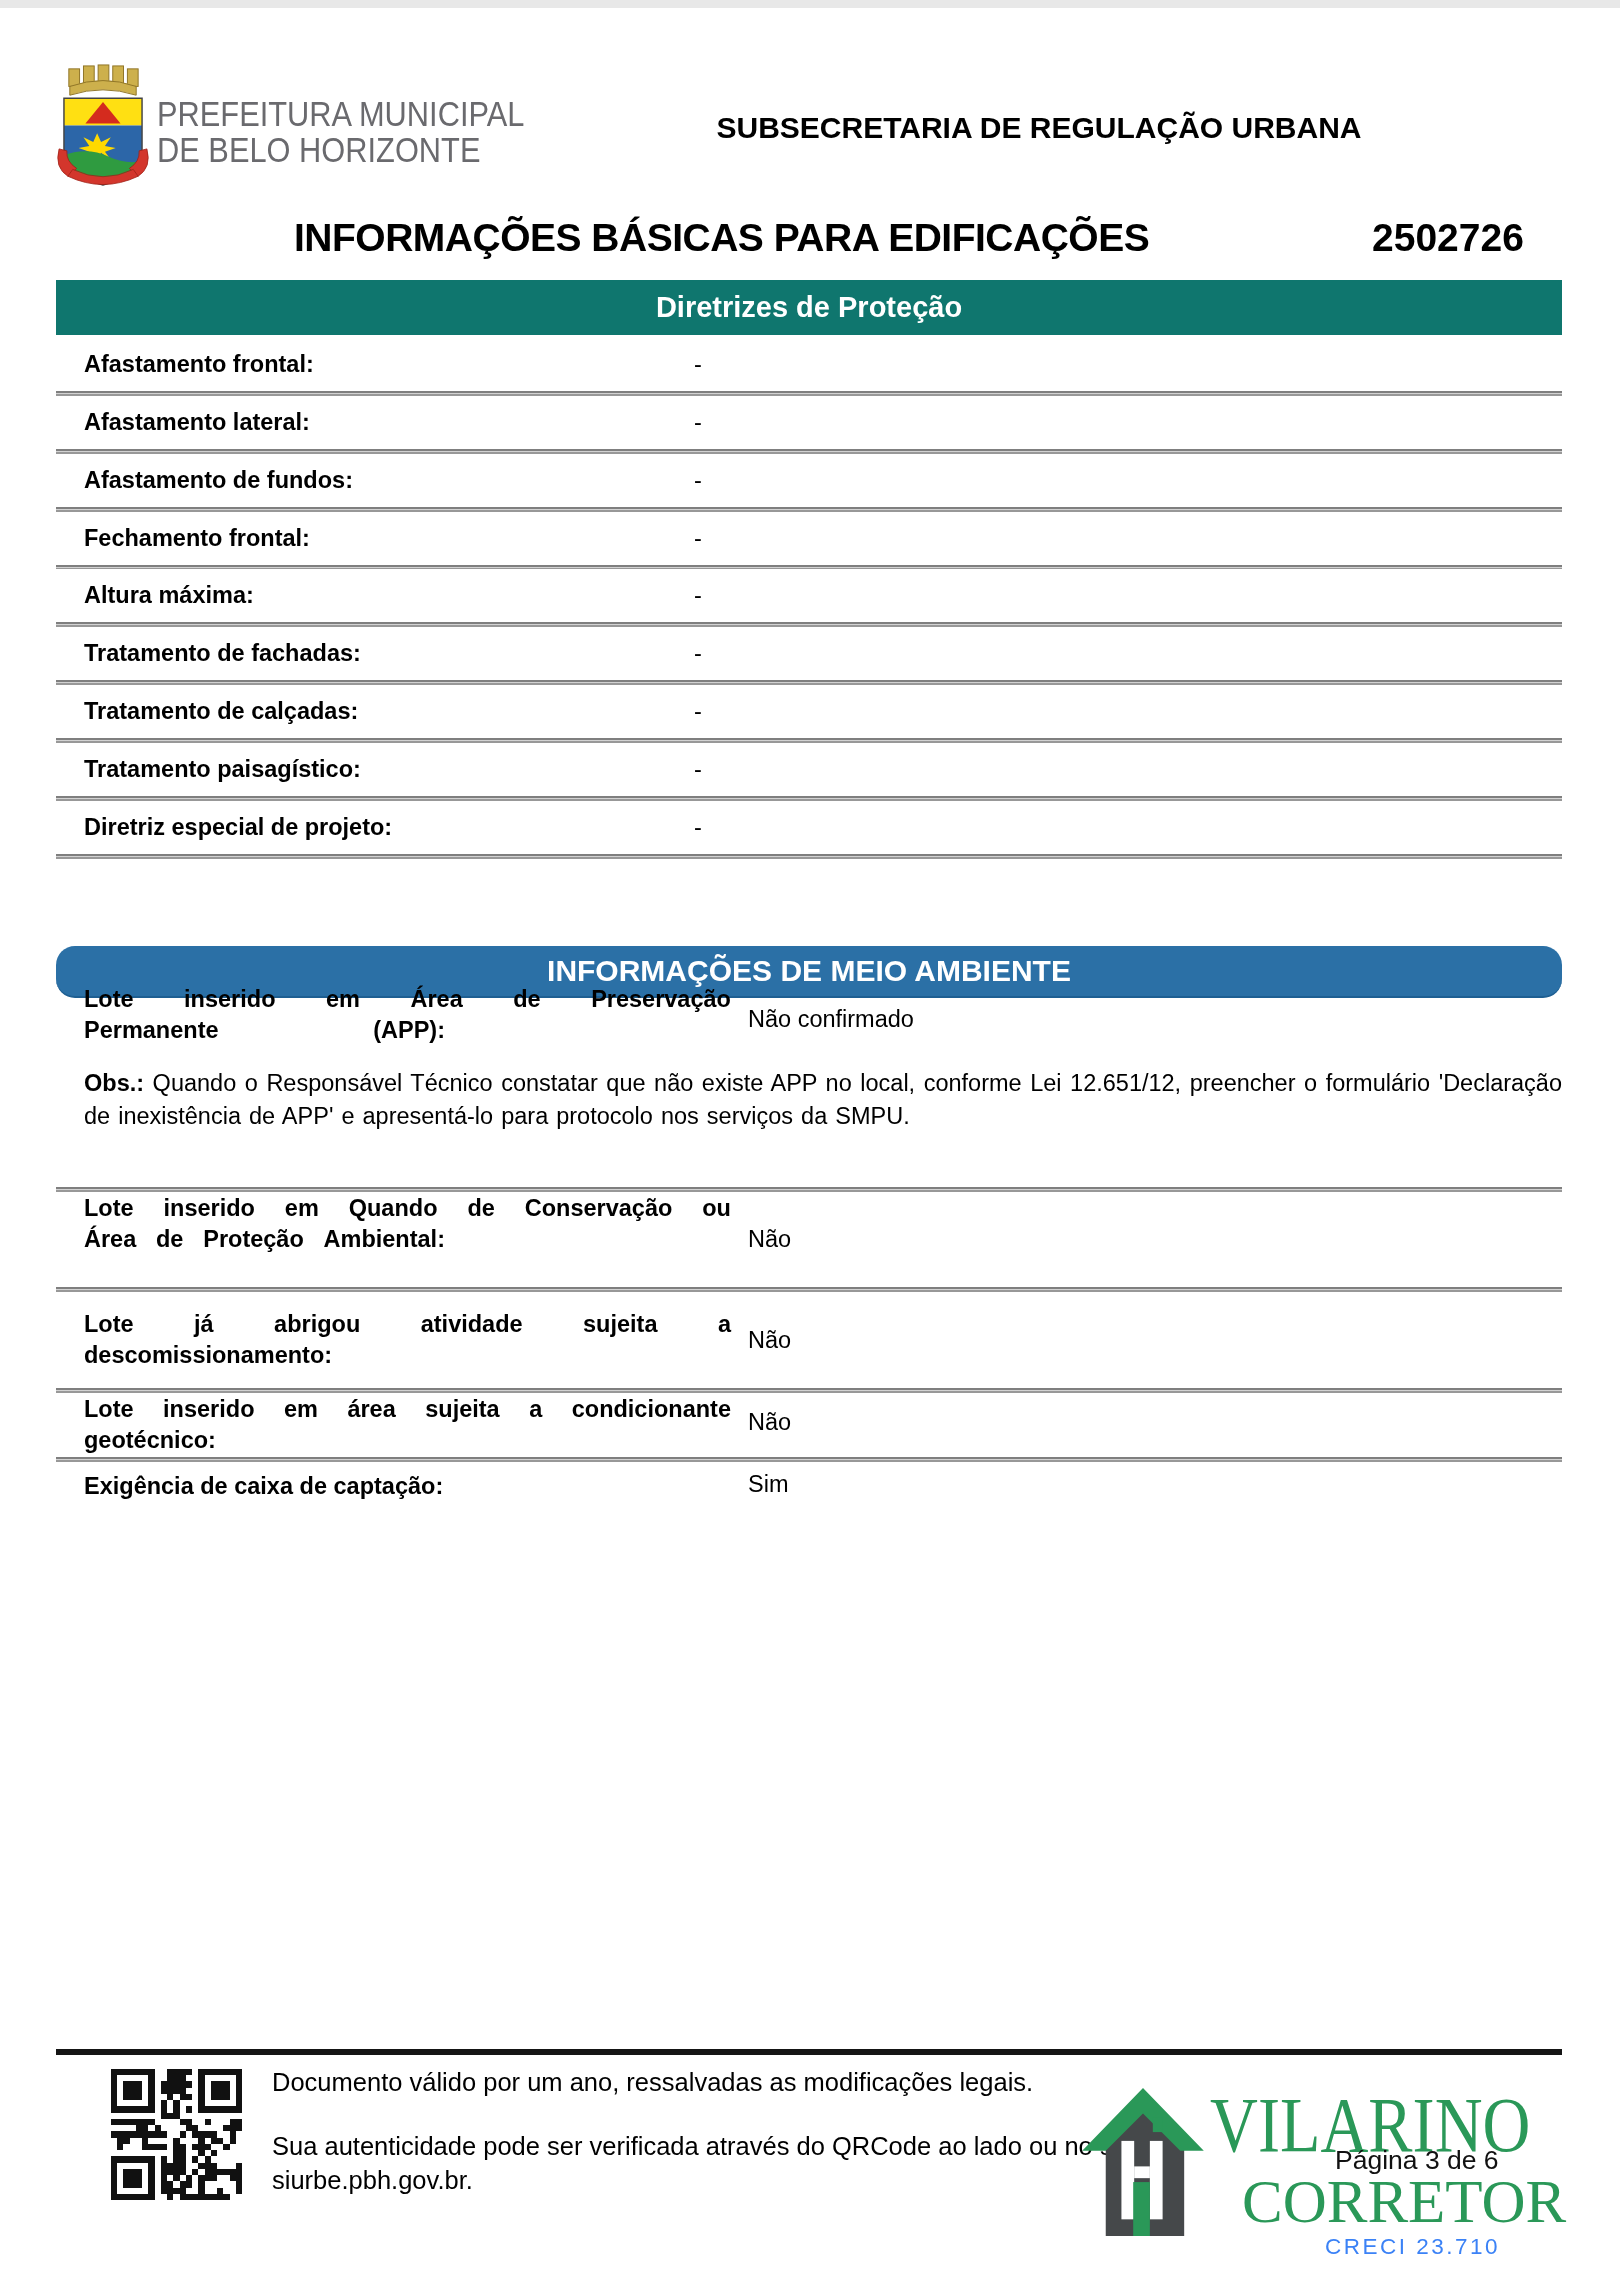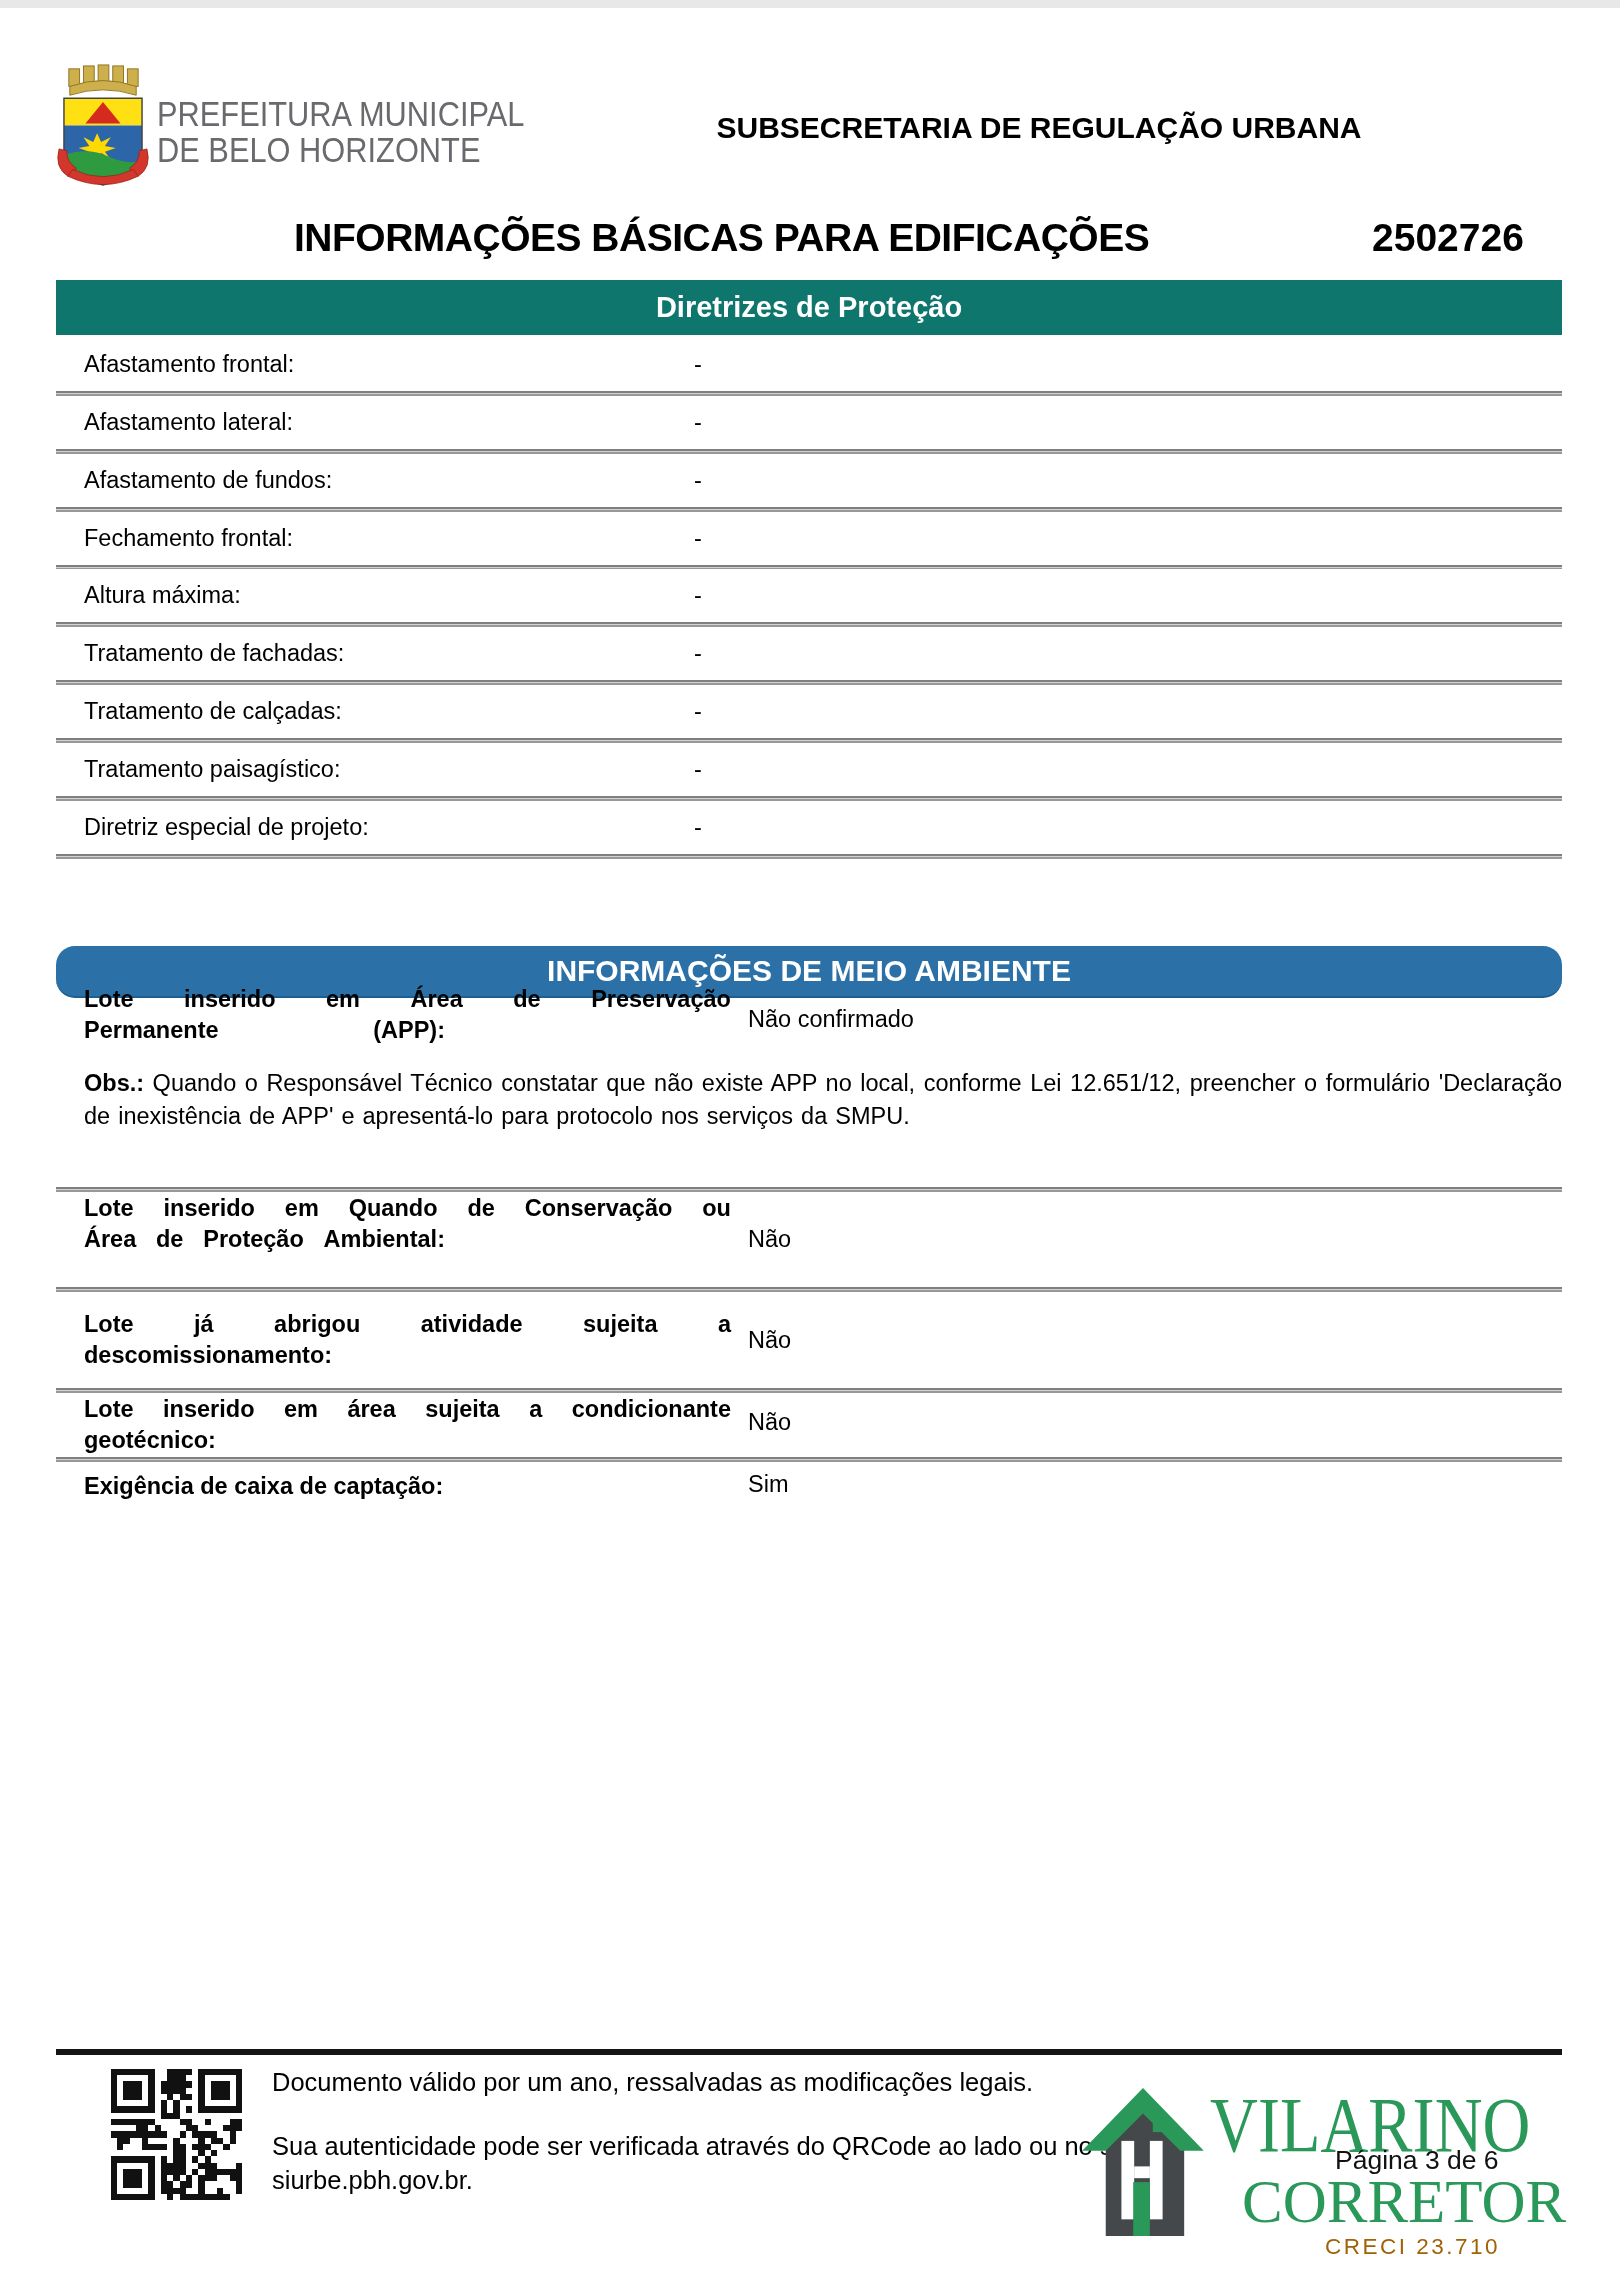--- a/index.html
+++ b/index.html
@@ -24,21 +24,21 @@
   
   .bar{width:1506px;text-align:center;color:#fff;font-weight:700;}
   .bar-light{height:55px;line-height:55px;font-size:29px;background:#0f766e;}
   .bar-dark{height:50px;line-height:50px;font-size:30px;background:#2B70A6;border-bottom:2.9px solid #1E5F92;}
 
   
   .t1{left:56px;top:272px;width:1506px;}
   .t1 .spacer{height:2.9px;}
   .t1row{position:relative;height:53px;}
   .t1label{position:absolute;left:28px;top:0;height:53px;display:flex;align-items:center;
-    font-size:23.5px;font-weight:400;}
+    font-size:23.5px;font-weight:700;}
   .t1value{position:absolute;left:638px;top:0;height:53px;display:flex;align-items:center;
     font-size:23.5px;}
   .sep{height:4.9px;width:1506px;
     background:linear-gradient(180deg,#7f7f7f 0,#7f7f7f 2px,#d2d2d2 2px,#d2d2d2 2.9px,#989898 2.9px,#989898 4.9px);}
 
   .note{font-size:23.5px;}
 
   
   .envlabel{font-size:23.5px;font-weight:700;line-height:31px;}
   .envvalue{font-size:23.5px;line-height:27.4px;}
@@ -495,17 +495,17 @@
     <rect x="40" y="56" width="13" height="80" fill="#ffffff"></rect>
     <rect x="69" y="56" width="13" height="80" fill="#ffffff"></rect>
     <rect x="53" y="82" width="16" height="12" fill="#ffffff"></rect>
     <polygon points="0,66 62,2 124,66 100,66 62,28 24,66" fill="#2A9858"></polygon>
     <rect x="72" y="32" width="10" height="15" fill="#2A9858"></rect>
     <rect x="52" y="98" width="17" height="55" fill="#2A9858"></rect>
   </svg>
 
   <div class="abs wm-name1" style="left:1210px;top:2078px;color:#2A9858;">VILARINO</div>
   <div class="abs wm-name2" style="left:1242px;top:2163px;color:#2A9858;">CORRETOR</div>
-  <div class="abs wm-creci" style="left:1325px;top:2226px;color:#a16207;">CRECI 23.710</div>
+  <div class="abs wm-creci" style="left:1325px;top:2226px;color:#3b82f6;">CRECI 23.710</div>
 
   <div class="abs page-indicator" style="left:1335px;top:2137px;">Página 3 de 6</div>
 </div>
 
 
 </body></html>

